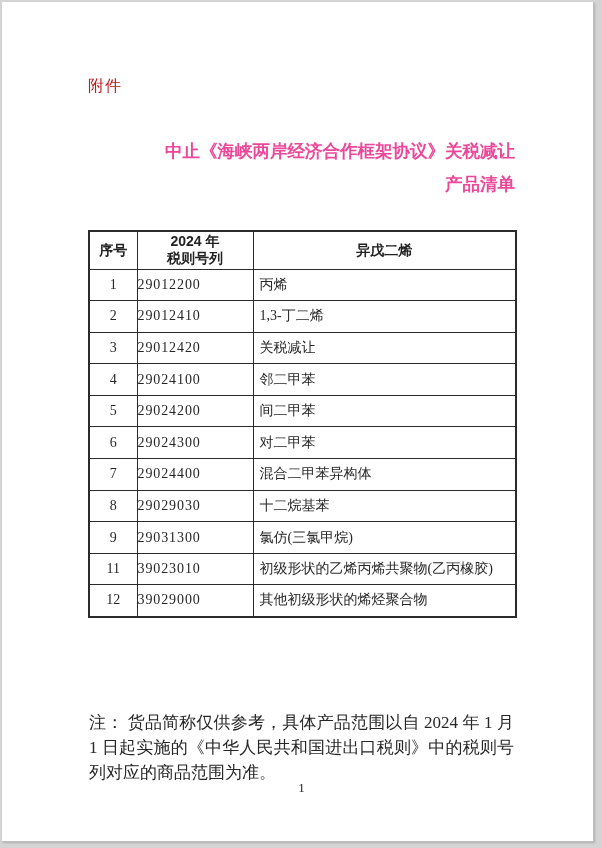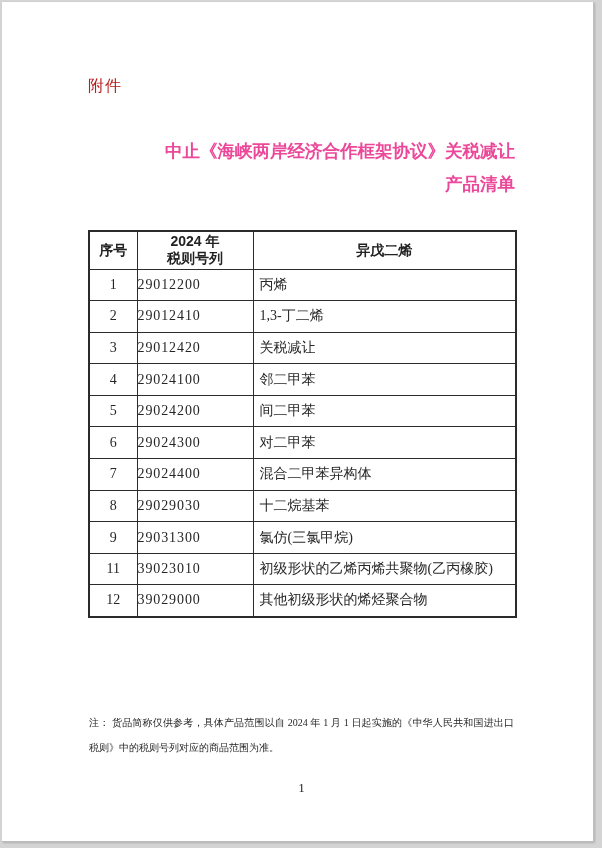--- a/index.html
+++ b/index.html
@@ -84,21 +84,21 @@
   .col-code  { width: 116px; }
   .col-name  { width: 263px; }
   td.c-index { text-align: center; }
   td.c-code  { letter-spacing: 0.9px; }
   td.c-name  { text-align: left; padding-left: 6px; }
   .footnote {
     position: absolute;
     left: 87px;
     top: 708px;
     width: 425px;
-    font-size: 10px;
+    font-size: 17px;
     line-height: 25px;
     text-align: justify;
     color: #262626;
     margin: 0;
   }
   .page-number {
     position: absolute;
     left: 86px;
     top: 778px;
     width: 427px;

